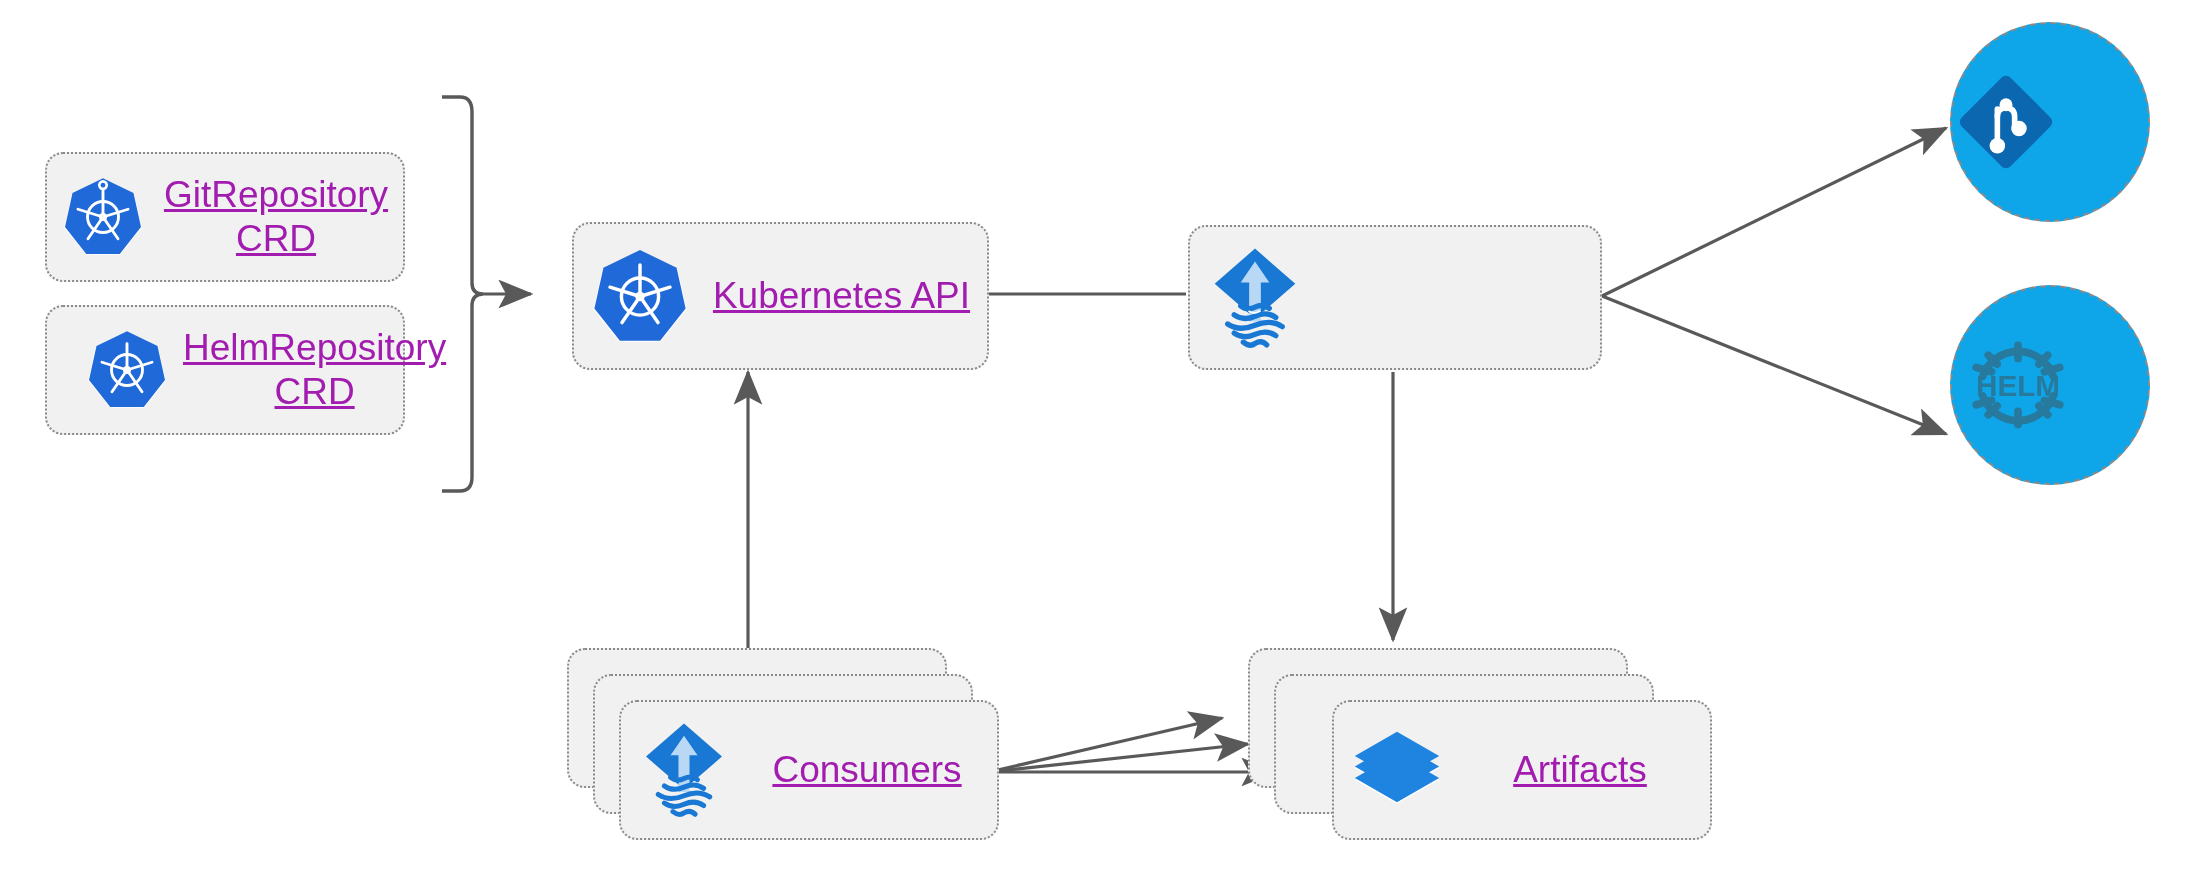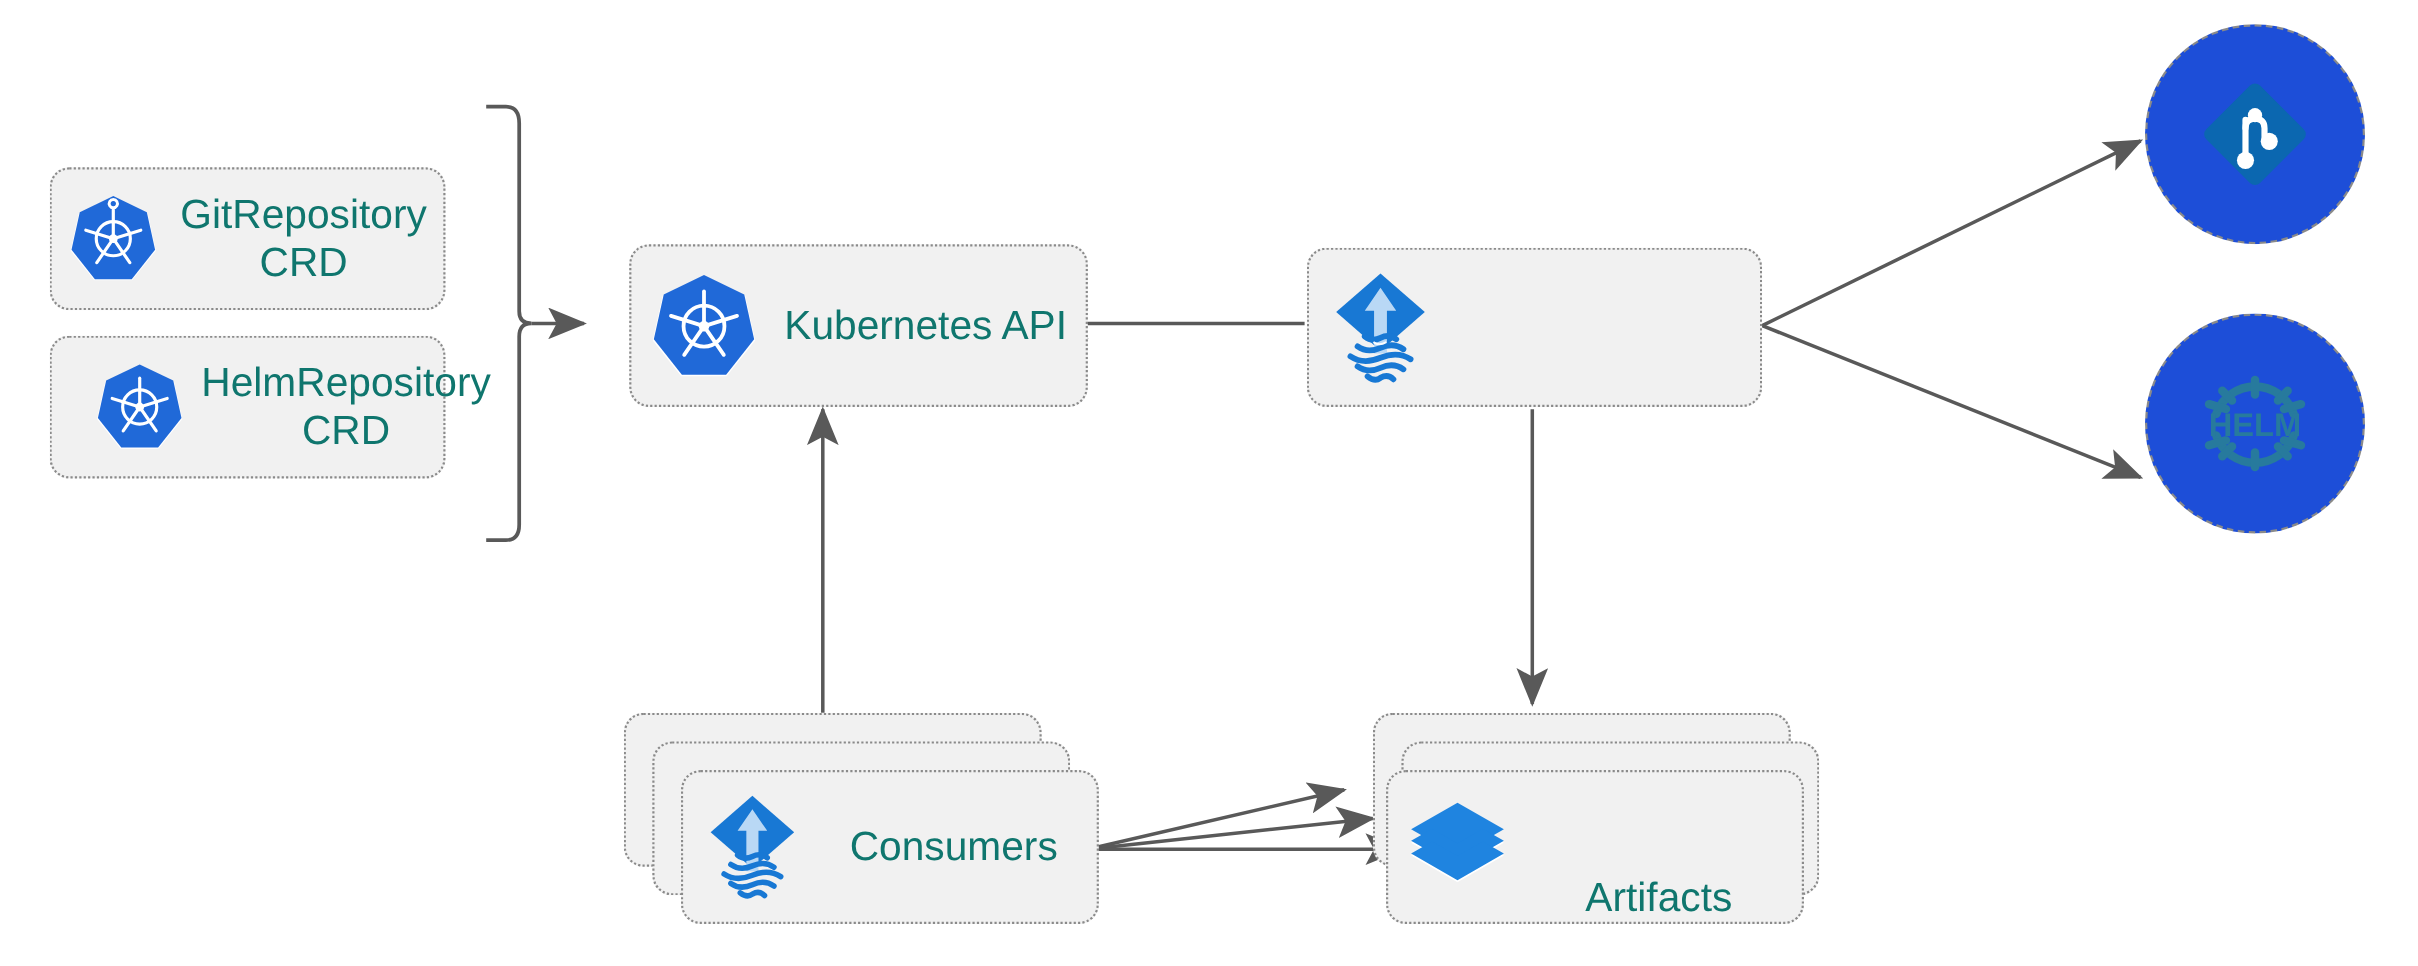--- a/index.html
+++ b/index.html
@@ -19,27 +19,28 @@
     position:absolute;
     box-sizing:border-box;
     background:#f1f1f1;
     border:2px dotted #8a8a8a;
     border-radius:18px;
     display:flex;
     align-items:center;
     z-index:3;
   }
   .node .label{
-    color:#0f766e;
+    color:#a21caf;
     font-size:37px;
     line-height:1.18;
     text-align:center;
     white-space:pre-line;
     flex:1 1 auto;
     padding-right:10px;
+    text-decoration:underline;
   }
   .node .glyph{
     flex:0 0 auto;
     display:flex;align-items:center;justify-content:center;
   }
 
   
   .ghost{
     position:absolute;
     box-sizing:border-box;
@@ -48,22 +49,22 @@
     border-radius:18px;
     z-index:2;
   }
 
   
   .circle-node{
     position:absolute;
     box-sizing:border-box;
     border:2px dashed #8a8a8a;
     border-radius:50%;
-    background:#1d4ed8;
-    display:flex;align-items:center;justify-content:center;
+    background:#0ea5e9;
+    display:flex;align-items:center;
     z-index:3;
   }
 
   
   .ico{display:block;}
 </style>
 </head>
 <body>
 
 <div id="stage">
@@ -196,21 +197,21 @@
           <path d="M19 67 q7 5 16 1 q9 -4 16 1"></path>
           <path d="M26 74 q5 4 9 1 q5 -3 9 1"></path>
         </g>
       </svg>
     </span>
     <span class="label">Consumers</span>
   </div>
 
   <div class="ghost" style="left:1248px;top:648px;width:380px;height:140px;"></div>
   <div class="ghost" style="left:1274px;top:674px;width:380px;height:140px;"></div>
-  <div class="node" style="left:1260px;top:700px;width:380px;height:140px;align-items:flex-end;">
+  <div class="node" style="left:1332px;top:700px;width:380px;height:140px;">
     <span class="glyph" style="width:126px;height:140px;">
       <svg class="ico" width="92" height="92" viewBox="0 0 72 72" xmlns="http://www.w3.org/2000/svg">
         <path d="M36 6 L69 25 L36 44 L3 25 Z" fill="#1f84e0"></path>
         <path d="M36 38 L55.5 26.8 L69 34.6 L36 53.6 L3 34.6 L16.5 26.8 Z" fill="#ffffff"></path>
         <path d="M36 35 L54 24.6 L69 33.2 L36 52.2 L3 33.2 L18 24.6 Z" fill="#1f84e0"></path>
         <path d="M36 47 L55.5 35.8 L69 43.6 L36 62.6 L3 43.6 L16.5 35.8 Z" fill="#ffffff"></path>
         <path d="M36 44 L54 33.6 L69 42.2 L36 61.2 L3 42.2 L18 33.6 Z" fill="#1f84e0"></path>
       </svg>
     </span>
     <span class="label">Artifacts</span>

